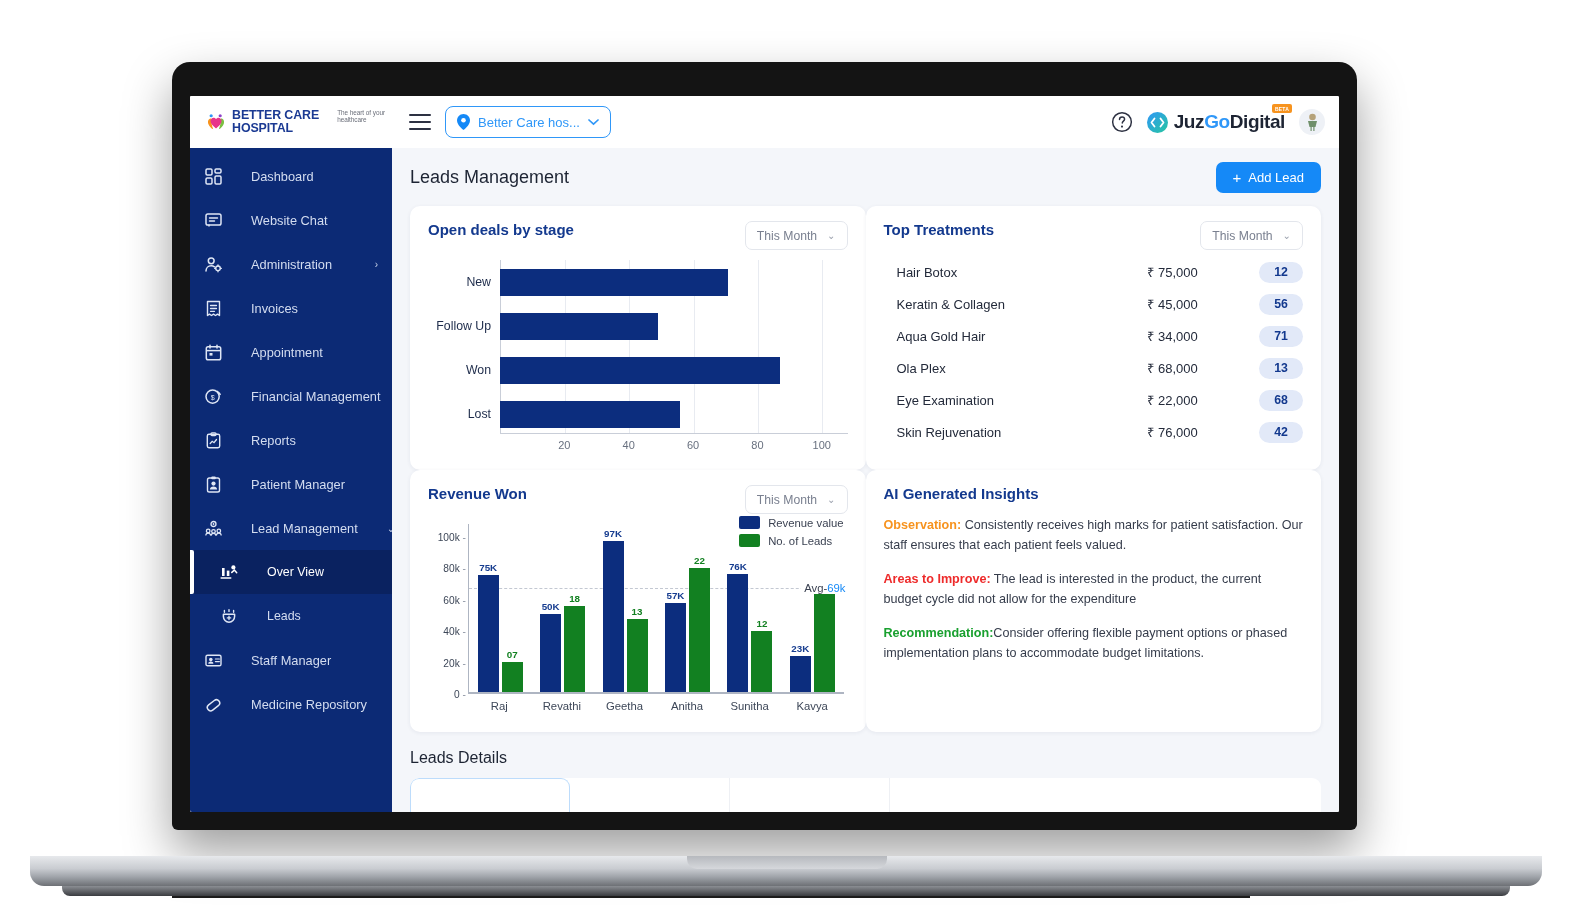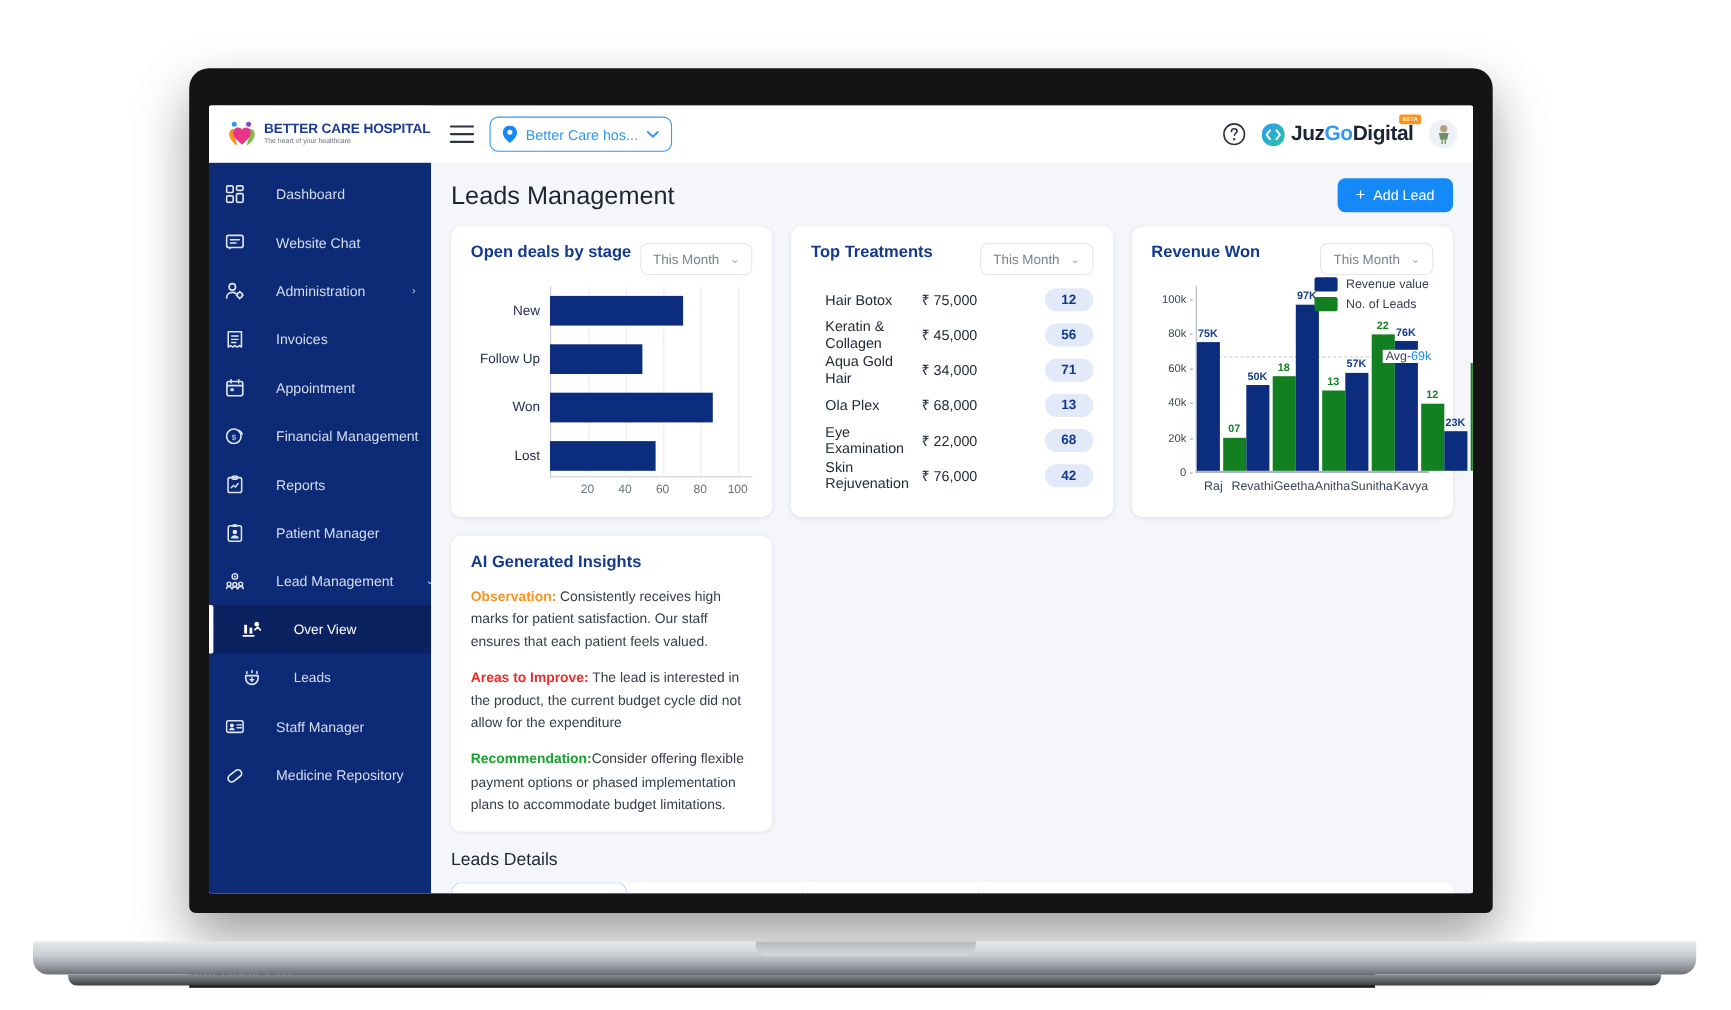--- a/index.html
+++ b/index.html
@@ -59,21 +59,21 @@
 
   
   #app { position: absolute; inset: 0; display: flex; flex-direction: column; background: #f4f6fa; }
 
   
   .topbar { height: 52px; display: flex; align-items: stretch; background: #ffffff; flex: none; }
   .brand-cell {
     width: 202px; flex: none; display: flex; align-items: center; gap: 7px;
     padding-left: 17px; background: #ffffff;
   }
-  .brand-text { display: flex; flex-direction: column; line-height: 1.05; }
+  .brand-text { display: flex; flex-direction: row; line-height: 1.05; }
   .brand-title { font-size: 12.4px; font-weight: bold; color: #1b3a93; letter-spacing: -.1px; }
   .brand-sub { font-size: 6.4px; color: #6b6f7a; letter-spacing: -.05px; margin-top: 1.5px; }
 
   .topbar-right { flex: 1; display: flex; align-items: center; gap: 14px; padding: 0 14px 0 17px; }
   .hamburger { width: 22px; height: 16px; display: flex; flex-direction: column; justify-content: space-between; cursor: pointer; }
   .hamburger i { display: block; height: 2.4px; background: #2d3142; border-radius: 2px; }
 
   .loc-select {
     display: flex; align-items: center; gap: 8px;
     height: 32px; padding: 0 11px;
@@ -131,30 +131,30 @@
     background: #0a2260; color: #fff; font-weight: 500;
   }
   .nav-item.active::before {
     content: ""; position: absolute; left: 0; top: 0; bottom: 0; width: 3.5px;
     background: #ffffff; border-radius: 0 2px 2px 0;
   }
 
   
   .main { flex: 1; overflow: hidden; padding: 14px 18px 0 18px; background: #f4f6fa; position: relative; }
   .main-head { display: flex; align-items: center; justify-content: space-between; margin-bottom: 13px; }
-  .page-title { font-size: 23px; color: #1d2433; font-weight: 500; }
+  .page-title { font-size: 18px; color: #1d2433; font-weight: 500; }
   .add-btn {
     display: flex; align-items: center; gap: 7px;
     background: #1589f7; color: #fff; border: none; cursor: pointer;
     height: 31px; padding: 0 17px; border-radius: 7px; font-size: 13px;
     font-family: "Liberation Sans", sans-serif;
   }
   .add-btn .plus { font-size: 15px; line-height: 1; }
 
-  .grid { display: grid; grid-template-columns: 1fr 1fr 1fr; gap: 17px; }
+  .grid { display: grid; grid-template-columns: 1fr 1fr; }
   .card {
     background: #fff; border-radius: 10px; padding: 15px 18px 14px;
     box-shadow: 0 1px 4px rgba(22,40,90,.07);
   }
   .card-head { display: flex; align-items: flex-start; justify-content: space-between; }
   .card-title { font-size: 15px; font-weight: bold; color: #13398e; }
   .month-sel {
     display: flex; align-items: center; gap: 10px;
     height: 29px; padding: 0 11px;
     border: 1px solid #e3e6ec; border-radius: 7px; background: #fff; cursor: pointer;

